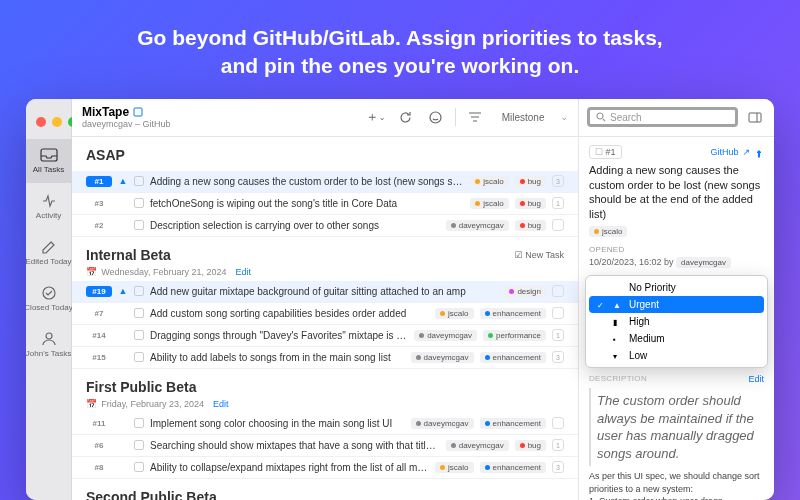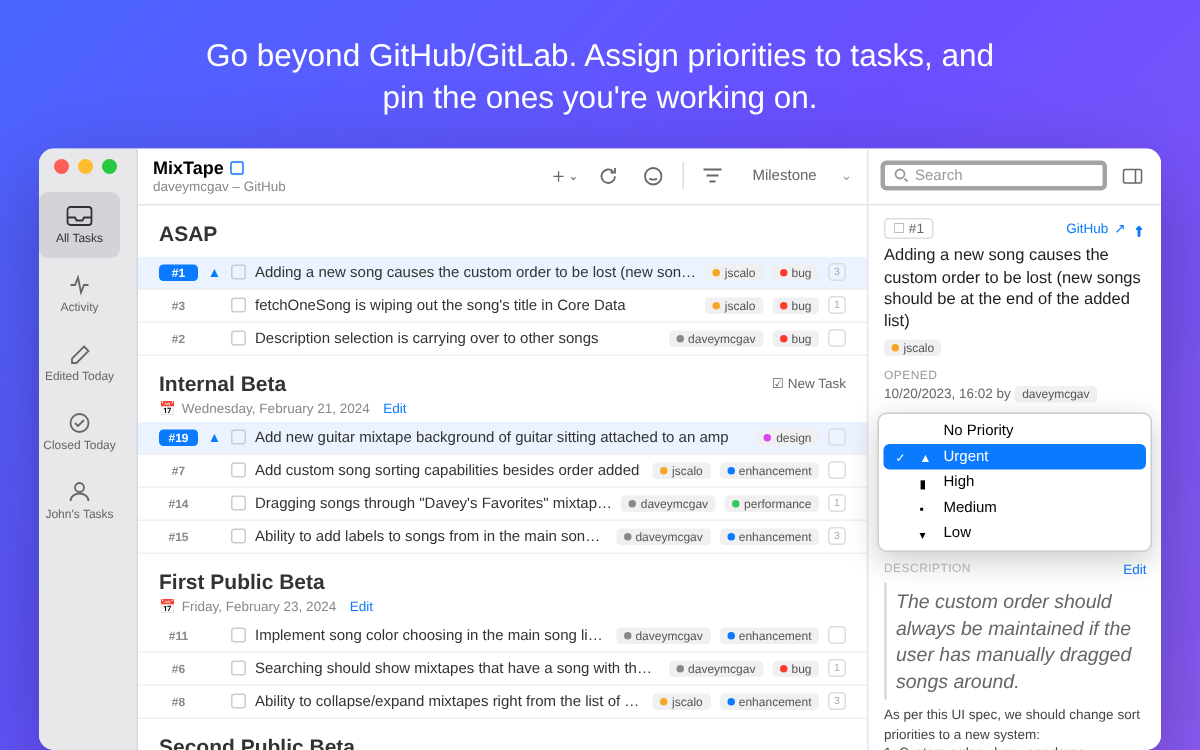--- a/index.html
+++ b/index.html
@@ -1,19 +1,19 @@
 <!DOCTYPE html>
 <html><head>
 <meta charset="utf-8">
 <style>
 *{box-sizing:border-box;margin:0;padding:0;font-family:-apple-system,BlinkMacSystemFont,"Segoe UI",Helvetica,Arial,sans-serif}
 body{background:linear-gradient(135deg,#4a66ff 0%,#6b4fff 50%,#8b5cf6 100%);width:800px;height:500px;overflow:hidden;display:flex;flex-direction:column;align-items:center}
-.headline{color:#fff;font-size:21px;font-weight:400;text-align:center;padding:24px 130px 18px;line-height:1.35}
+.headline{color:#fff;font-size:21px;font-weight:700;text-align:center;padding:24px 130px 18px;line-height:1.35}
 .window{background:#f5f5f7;border-radius:10px;width:748px;height:410px;box-shadow:0 20px 60px rgba(0,0,0,.3);display:flex;overflow:hidden;position:relative}
-.sidebar{width:66px;background:#e8e8ea;border-right:1px solid #d8d8dc;display:flex;flex-direction:column;padding-top:1px;gap:2px}
+.sidebar{width:46px;background:#e8e8ea;border-right:1px solid #d8d8dc;display:flex;flex-direction:column;align-items:center;padding-top:12px;gap:2px}
 .traffic{display:flex;gap:6px;padding:6px 0 10px;align-self:flex-start;padding-left:10px}
 .dot{width:10px;height:10px;border-radius:50%}
 .dot.r{background:#ff5f57}.dot.y{background:#febc2e}.dot.g{background:#28c840}
 .sb-item{width:54px;height:44px;display:flex;flex-direction:column;align-items:center;justify-content:center;gap:2px;border-radius:6px;color:#666;font-size:8px;cursor:pointer}
 .sb-item.active{background:#d4d4d8;color:#333}
 .sb-ico{width:18px;height:16px;display:flex;align-items:center;justify-content:center}
 .main{flex:1;display:flex;min-width:0}
 .content{flex:1;display:flex;flex-direction:column;min-width:0;background:#fff}
 .titlebar{height:38px;border-bottom:1px solid #e5e5e7;display:flex;align-items:center;padding:0 10px;gap:8px}
 .tb-title{display:flex;flex-direction:column;flex:1}

